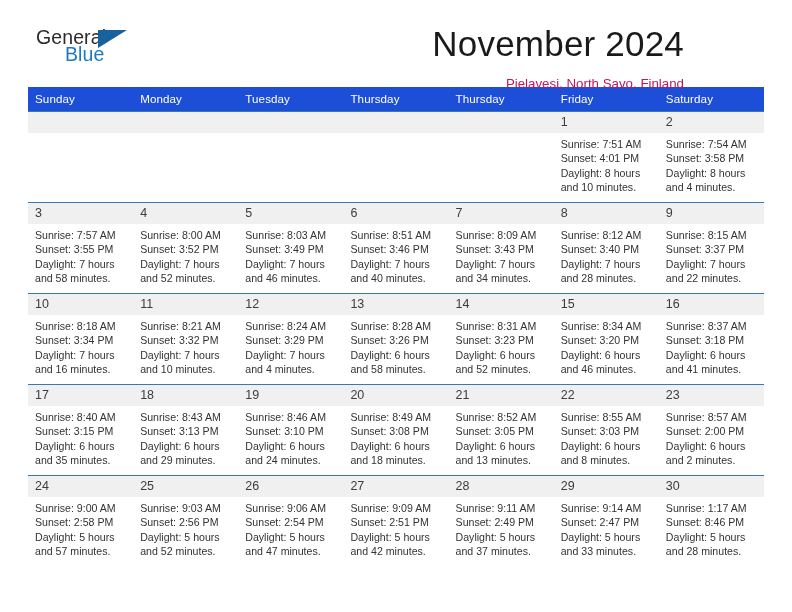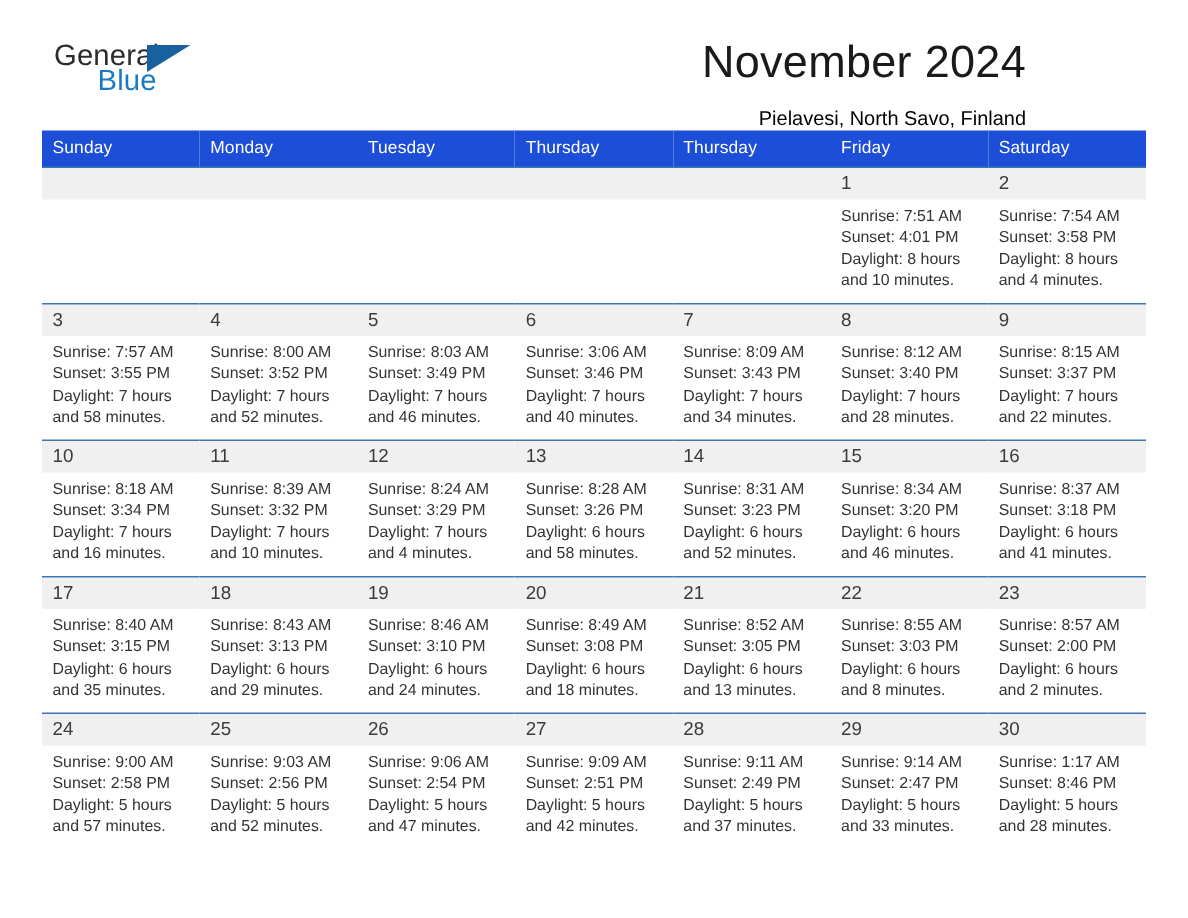--- a/index.html
+++ b/index.html
@@ -62,30 +62,30 @@
     height: 0;
     border-left: 29px solid #16619e;
     border-bottom: 18px solid transparent;
   }
 
   .titles {
     text-align: right;
     padding-top: 0px;
   }
   .cal-title {
-    font-size: 30px;
+    font-size: 35px;
     font-weight: normal;
     color: #1a1a1a;
     line-height: 1.05;
     letter-spacing: 0.2px;
   }
   .cal-sub {
     margin-top: 13px;
     font-size: 13.3px;
-    color: #000000;
+    color: #be185d;
   }
 
   
   .cal {
     width: 736px;
     border-collapse: collapse;
     table-layout: fixed;
     margin-top: 11px;
   }
   .cal th {
@@ -212,21 +212,21 @@
             <div class="info">
               <div>Sunrise: 8:03 AM</div>
               <div>Sunset: 3:49 PM</div>
               <div>Daylight: 7 hours</div>
               <div>and 46 minutes.</div>
             </div>
           </td>
           <td>
             <div class="daynum">6</div>
             <div class="info">
-              <div>Sunrise: 3:06 AM</div>
+              <div>Sunrise: 8:51 AM</div>
               <div>Sunset: 3:46 PM</div>
               <div>Daylight: 7 hours</div>
               <div>and 40 minutes.</div>
             </div>
           </td>
           <td>
             <div class="daynum">7</div>
             <div class="info">
               <div>Sunrise: 8:09 AM</div>
               <div>Sunset: 3:43 PM</div>
@@ -259,21 +259,21 @@
             <div class="info">
               <div>Sunrise: 8:18 AM</div>
               <div>Sunset: 3:34 PM</div>
               <div>Daylight: 7 hours</div>
               <div>and 16 minutes.</div>
             </div>
           </td>
           <td>
             <div class="daynum">11</div>
             <div class="info">
-              <div>Sunrise: 8:39 AM</div>
+              <div>Sunrise: 8:21 AM</div>
               <div>Sunset: 3:32 PM</div>
               <div>Daylight: 7 hours</div>
               <div>and 10 minutes.</div>
             </div>
           </td>
           <td>
             <div class="daynum">12</div>
             <div class="info">
               <div>Sunrise: 8:24 AM</div>
               <div>Sunset: 3:29 PM</div>

